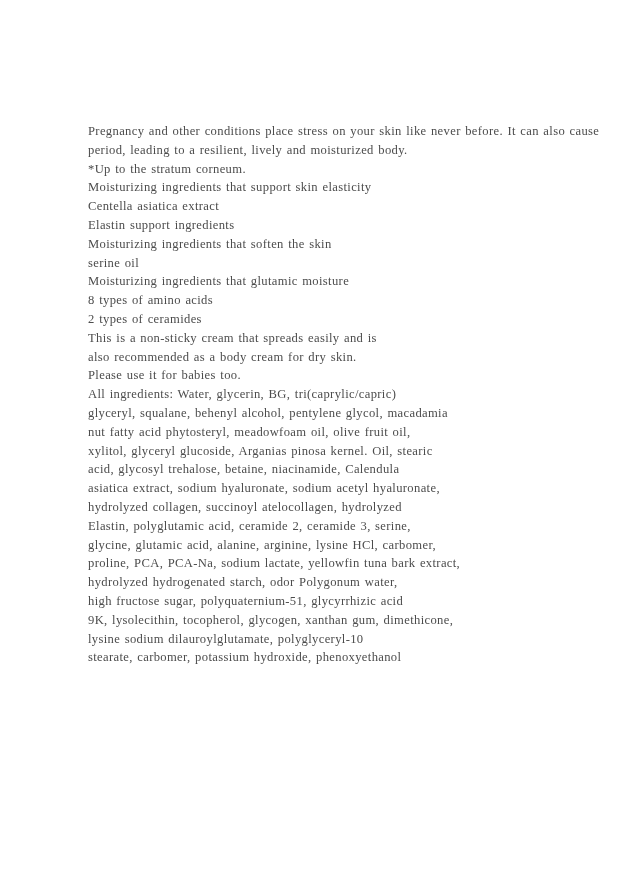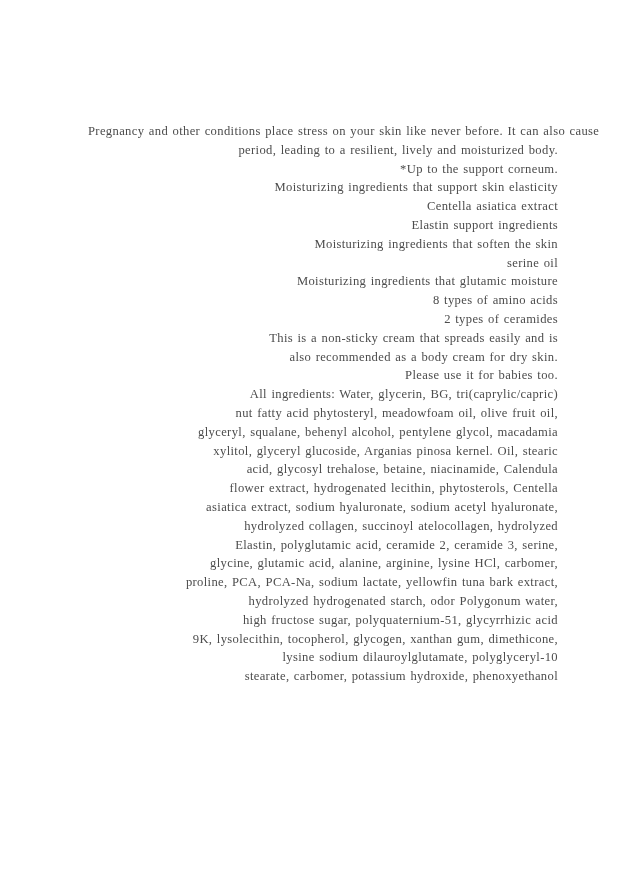--- a/index.html
+++ b/index.html
@@ -8,21 +8,20 @@
     height: 879px;
     background: #ffffff;
     font-family: "Liberation Serif", "DejaVu Serif", serif;
     overflow: hidden;
   }
   .page {
     position: relative;
     width: 622px;
     height: 879px;
     background: #ffffff;
-    text-align: right;
   }
   .text-block {
     position: absolute;
     left: 88px;
     top: 122px;
     width: 470px;
     color: #4c4c4c;
     font-size: 12.6px;
     letter-spacing: 0.35px;
     word-spacing: 1px;
@@ -33,38 +32,37 @@
     white-space: nowrap;
   }
 </style>
 </head>
 <body>
 
 <div class="page">
   <div class="text-block" id="text-block">
       <div class="text-line">Pregnancy and other conditions place stress on your skin like never before. It can also cause</div>
       <div class="text-line">period, leading to a resilient, lively and moisturized body.</div>
-      <div class="text-line">*Up to the support corneum.</div>
+      <div class="text-line">*Up to the stratum corneum.</div>
       <div class="text-line">Moisturizing ingredients that support skin elasticity</div>
       <div class="text-line">Centella asiatica extract</div>
       <div class="text-line">Elastin support ingredients</div>
       <div class="text-line">Moisturizing ingredients that soften the skin</div>
       <div class="text-line">serine oil</div>
       <div class="text-line">Moisturizing ingredients that glutamic moisture</div>
       <div class="text-line">8 types of amino acids</div>
       <div class="text-line">2 types of ceramides</div>
       <div class="text-line">This is a non-sticky cream that spreads easily and is</div>
       <div class="text-line">also recommended as a body cream for dry skin.</div>
       <div class="text-line">Please use it for babies too.</div>
       <div class="text-line">All ingredients: Water, glycerin, BG, tri(caprylic/capric)</div>
+      <div class="text-line">glyceryl, squalane, behenyl alcohol, pentylene glycol, macadamia</div>
       <div class="text-line">nut fatty acid phytosteryl, meadowfoam oil, olive fruit oil,</div>
-      <div class="text-line">glyceryl, squalane, behenyl alcohol, pentylene glycol, macadamia</div>
       <div class="text-line">xylitol, glyceryl glucoside, Arganias pinosa kernel. Oil, stearic</div>
       <div class="text-line">acid, glycosyl trehalose, betaine, niacinamide, Calendula</div>
-      <div class="text-line">flower extract, hydrogenated lecithin, phytosterols, Centella</div>
       <div class="text-line">asiatica extract, sodium hyaluronate, sodium acetyl hyaluronate,</div>
       <div class="text-line">hydrolyzed collagen, succinoyl atelocollagen, hydrolyzed</div>
       <div class="text-line">Elastin, polyglutamic acid, ceramide 2, ceramide 3, serine,</div>
       <div class="text-line">glycine, glutamic acid, alanine, arginine, lysine HCl, carbomer,</div>
       <div class="text-line">proline, PCA, PCA-Na, sodium lactate, yellowfin tuna bark extract,</div>
       <div class="text-line">hydrolyzed hydrogenated starch, odor Polygonum water,</div>
       <div class="text-line">high fructose sugar, polyquaternium-51, glycyrrhizic acid</div>
       <div class="text-line">9K, lysolecithin, tocopherol, glycogen, xanthan gum, dimethicone,</div>
       <div class="text-line">lysine sodium dilauroylglutamate, polyglyceryl-10</div>
       <div class="text-line">stearate, carbomer, potassium hydroxide, phenoxyethanol</div>

